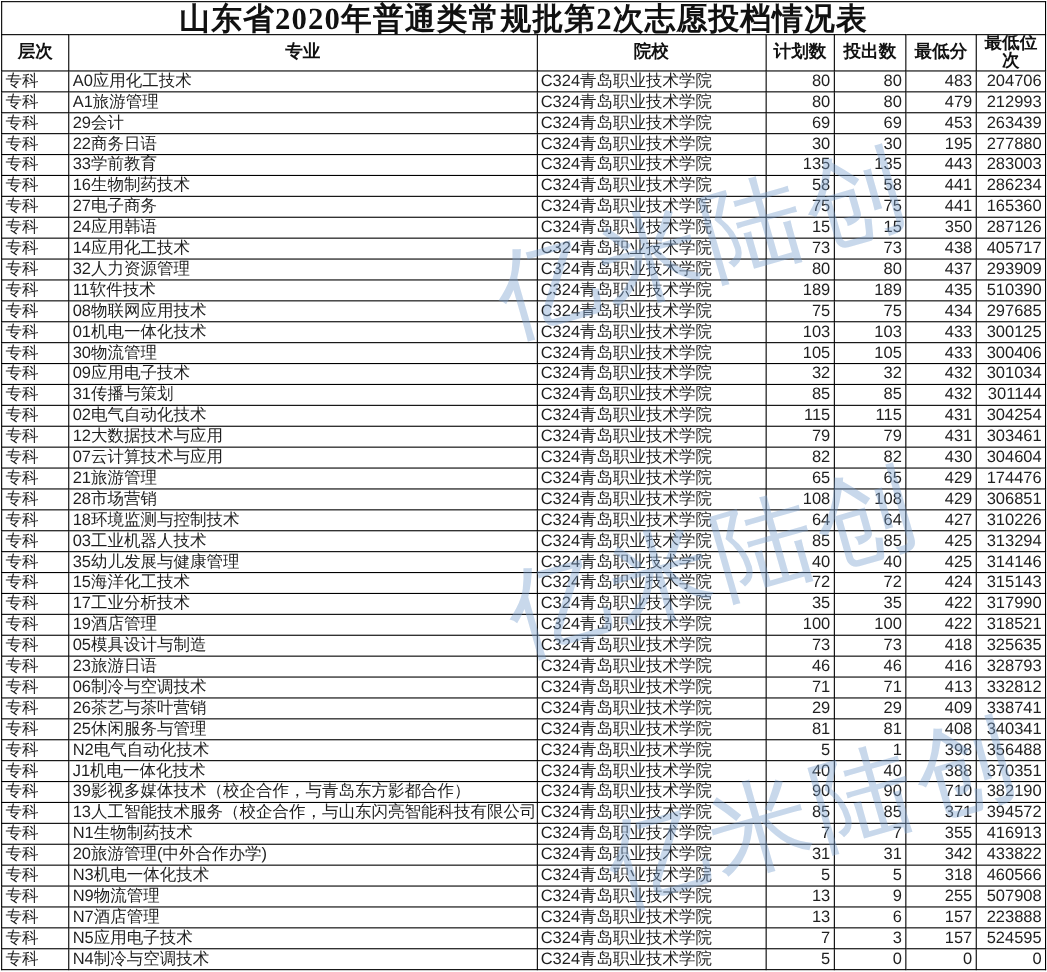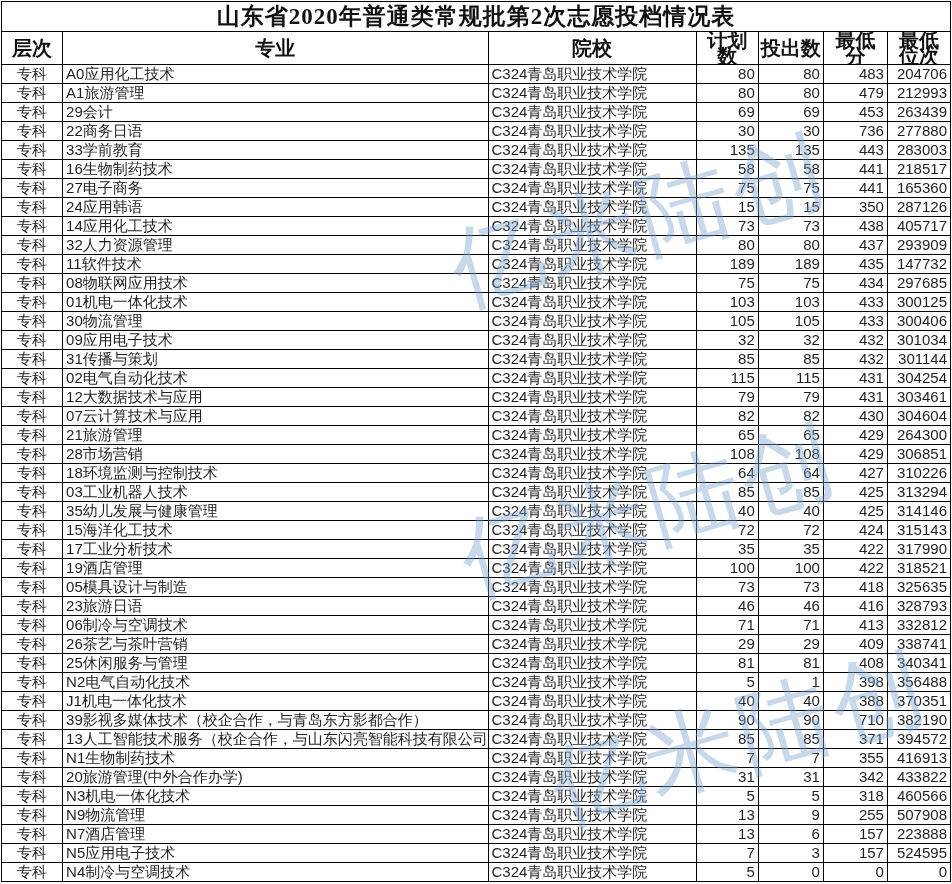--- a/index.html
+++ b/index.html
@@ -4,35 +4,35 @@
 <style>
   html,body{margin:0;padding:0;}
   body{
     width:952px;height:884px;background:#ffffff;position:relative;overflow:hidden;
     font-family:"Liberation Sans","DejaVu Sans",sans-serif;
   }
   .sheet{position:absolute;left:1px;top:1px;width:950px;}
   .title-bar{
     border:1px solid #000;border-bottom:none;height:29px;
     display:flex;align-items:center;justify-content:center;
-    font-size:23px;font-weight:bold;color:#111;letter-spacing:1px;
+    font-size:28px;font-weight:bold;color:#111;letter-spacing:1px;
     font-family:"Liberation Serif","DejaVu Serif",serif;
   }
   table.grid{border-collapse:collapse;table-layout:fixed;width:950px;}
   table.grid th,table.grid td{border:1px solid #000;box-sizing:border-box;}
   table.grid thead th{
-    height:33px;font-size:20px;font-weight:bold;color:#111;
+    height:33px;font-size:16px;font-weight:bold;color:#111;
     text-align:center;vertical-align:middle;padding:0 2px;line-height:16px;
     white-space:normal;overflow:hidden;
   }
   table.grid td{
     height:19px;font-size:15px;line-height:18px;color:#1f1f1f;
     padding:0 3px;white-space:nowrap;overflow:hidden;vertical-align:middle;
   }
-  td.c-level{text-align:center;}
+  td.c-level{}
   td.c-major,td.c-college{text-align:left;}
   td.c-num{text-align:right;padding-right:4px;}
   .watermark{
     position:absolute;z-index:5;pointer-events:none;white-space:nowrap;
     font-size:92px;letter-spacing:5px;font-weight:400;
     color:rgba(124,161,207,0.42);
     transform:rotate(-16deg);transform-origin:center center;
     font-family:"Liberation Sans","DejaVu Sans",sans-serif;
   }
   .wm-1{left:446px;top:158px;}
@@ -93,40 +93,40 @@
     <td class="c-num">69</td>
     <td class="c-num">453</td>
     <td class="c-num">263439</td>
   </tr>
         <tr>
     <td class="c-level">专科</td>
     <td class="c-major">22商务日语</td>
     <td class="c-college">C324青岛职业技术学院</td>
     <td class="c-num">30</td>
     <td class="c-num">30</td>
-    <td class="c-num">736</td>
+    <td class="c-num">195</td>
     <td class="c-num">277880</td>
   </tr>
         <tr>
     <td class="c-level">专科</td>
     <td class="c-major">33学前教育</td>
     <td class="c-college">C324青岛职业技术学院</td>
     <td class="c-num">135</td>
     <td class="c-num">135</td>
     <td class="c-num">443</td>
     <td class="c-num">283003</td>
   </tr>
         <tr>
     <td class="c-level">专科</td>
     <td class="c-major">16生物制药技术</td>
     <td class="c-college">C324青岛职业技术学院</td>
     <td class="c-num">58</td>
     <td class="c-num">58</td>
     <td class="c-num">441</td>
-    <td class="c-num">218517</td>
+    <td class="c-num">286234</td>
   </tr>
         <tr>
     <td class="c-level">专科</td>
     <td class="c-major">27电子商务</td>
     <td class="c-college">C324青岛职业技术学院</td>
     <td class="c-num">75</td>
     <td class="c-num">75</td>
     <td class="c-num">441</td>
     <td class="c-num">165360</td>
   </tr>
@@ -157,21 +157,21 @@
     <td class="c-num">437</td>
     <td class="c-num">293909</td>
   </tr>
         <tr>
     <td class="c-level">专科</td>
     <td class="c-major">11软件技术</td>
     <td class="c-college">C324青岛职业技术学院</td>
     <td class="c-num">189</td>
     <td class="c-num">189</td>
     <td class="c-num">435</td>
-    <td class="c-num">147732</td>
+    <td class="c-num">510390</td>
   </tr>
         <tr>
     <td class="c-level">专科</td>
     <td class="c-major">08物联网应用技术</td>
     <td class="c-college">C324青岛职业技术学院</td>
     <td class="c-num">75</td>
     <td class="c-num">75</td>
     <td class="c-num">434</td>
     <td class="c-num">297685</td>
   </tr>
@@ -238,21 +238,21 @@
     <td class="c-num">430</td>
     <td class="c-num">304604</td>
   </tr>
         <tr>
     <td class="c-level">专科</td>
     <td class="c-major">21旅游管理</td>
     <td class="c-college">C324青岛职业技术学院</td>
     <td class="c-num">65</td>
     <td class="c-num">65</td>
     <td class="c-num">429</td>
-    <td class="c-num">264300</td>
+    <td class="c-num">174476</td>
   </tr>
         <tr>
     <td class="c-level">专科</td>
     <td class="c-major">28市场营销</td>
     <td class="c-college">C324青岛职业技术学院</td>
     <td class="c-num">108</td>
     <td class="c-num">108</td>
     <td class="c-num">429</td>
     <td class="c-num">306851</td>
   </tr>

